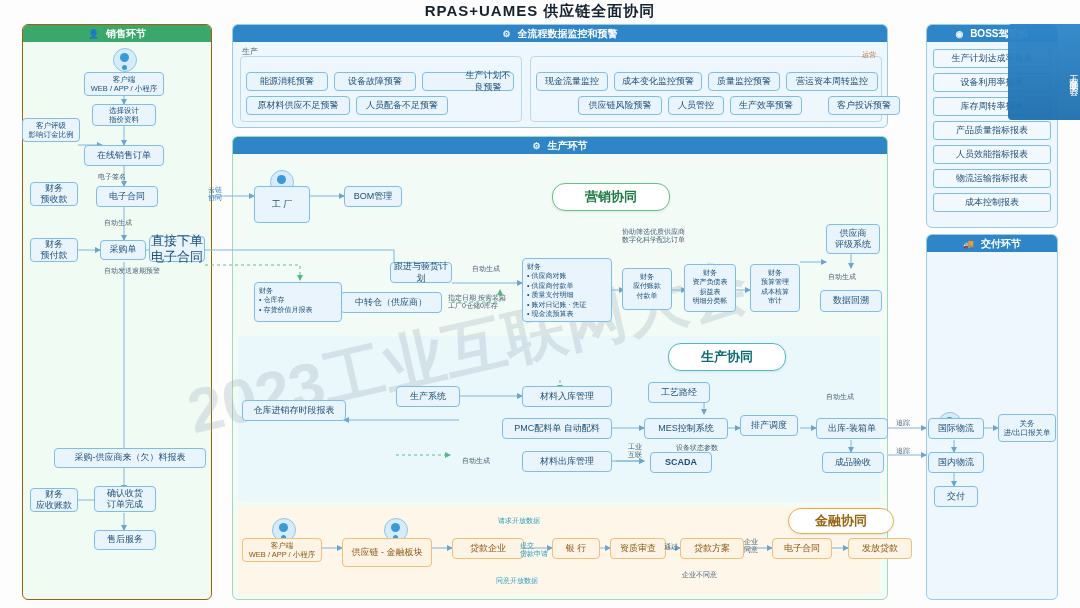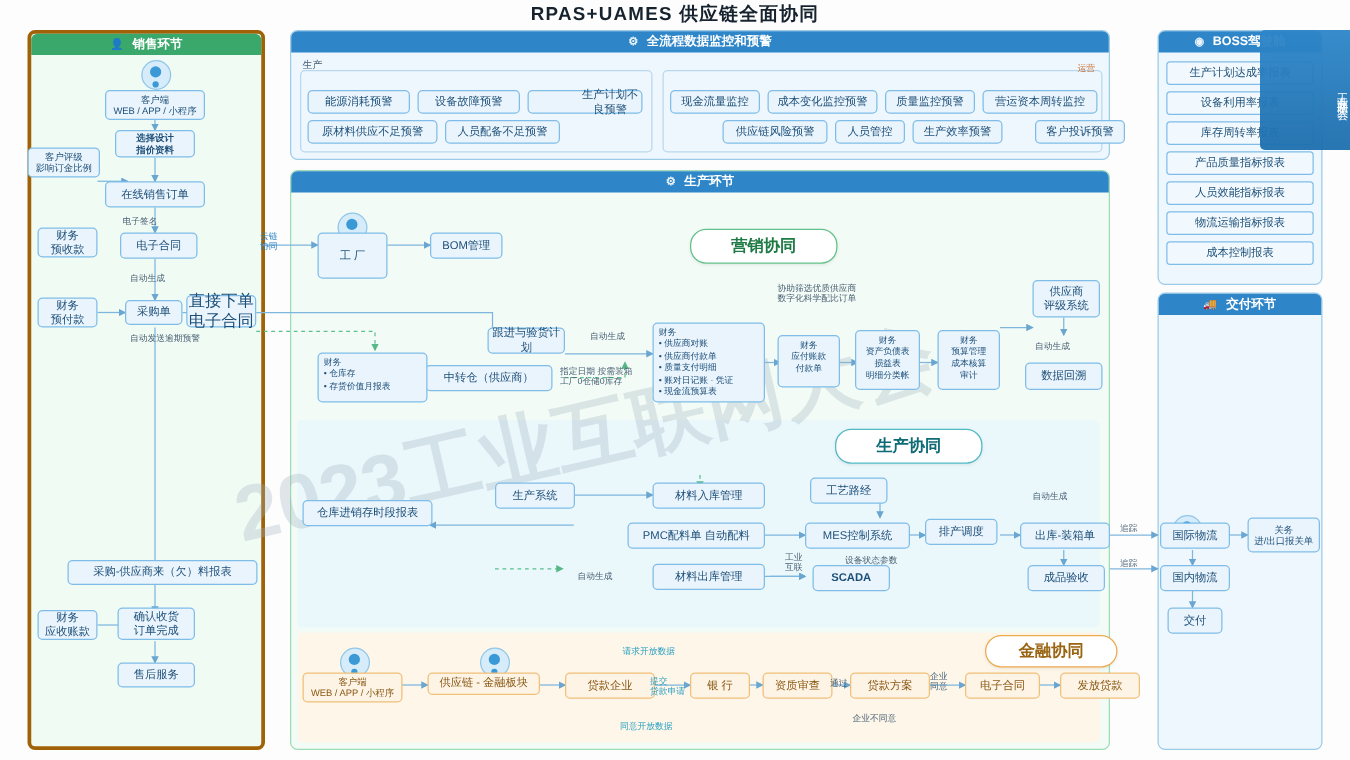--- a/index.html
+++ b/index.html
@@ -125,30 +125,30 @@
     <path d="M826,548 L848,548"></path>
   </g>
   <g stroke="#5bc08e" stroke-width="1" fill="none" stroke-dasharray="3,3" marker-end="url(#ahg)">
     <path d="M205,265 L300,265 L300,280"></path>
     <path d="M452,302 L500,302 L500,290"></path>
     <path d="M396,455 L450,455"></path>
     <path d="M560,380 L560,390"></path>
   </g>
 </svg>
 
-<div class="panel" style="left:22px;top:24px;width:190px;height:576px;background:#f0fbf4;border:3px solid #a16207;">
+<div class="panel" style="left:22px;top:24px;width:190px;height:576px;background:#f0fbf4;border:1px solid #a16207;">
   <div class="hdr" style="background:#3aa86a;">
     <span class="ic">👤</span>
     <span>销售环节</span>
   </div>
 </div>
 <div class="avatar" style="left:113px;top:48px;"></div>
 <div class="box b-blue fill-blue" style="left:84px;top:72px;width:80px;height:24px;white-space:pre-line;font-size:7.5px;">客户端
 WEB / APP / 小程序</div>
-<div class="box b-blue fill-blue" style="left:92px;top:104px;width:64px;height:22px;white-space:pre-line;font-size:7.5px;font-weight:bold;">选择设计
+<div class="box b-blue fill-blue" style="left:92px;top:104px;width:64px;height:22px;white-space:pre-line;font-size:7.5px;">选择设计
 指价资料</div>
 <div class="box b-blue fill-blue" style="left:84px;top:145px;width:80px;height:21px;">在线销售订单</div>
 <div class="box b-blue fill-blue" style="left:22px;top:118px;width:58px;height:24px;white-space:pre-line;font-size:7.5px;">客户评级
 影响订金比例</div>
 <div class="lbl" style="left:98px;top:172px;">电子签名</div>
 <div class="box b-blue fill-blue" style="left:96px;top:186px;width:62px;height:21px;">电子合同</div>
 <div class="box b-blue fill-blue" style="left:30px;top:182px;width:48px;height:24px;white-space:pre-line;">财务
 预收款</div>
 <div class="lbl lbl-b" style="left:208px;top:186px;white-space:pre-line;line-height:1.2;">云链
 协同</div>
@@ -255,21 +255,21 @@
 互联</div>
 <div class="lbl" style="left:676px;top:443px;">设备状态参数</div>
 <div class="lbl" style="left:826px;top:392px;">自动生成</div>
 <div class="lbl" style="left:896px;top:418px;">追踪</div>
 <div class="lbl" style="left:896px;top:446px;">追踪</div>
 
 <div class="avatar" style="left:272px;top:518px;"></div>
 <div class="box b-orange fill-orange" style="left:242px;top:538px;width:80px;height:24px;white-space:pre-line;font-size:7.5px;">客户端
 WEB / APP / 小程序</div>
 <div class="avatar" style="left:384px;top:518px;"></div>
-<div class="box b-orange fill-orange" style="left:342px;top:538px;width:90px;height:18px;">供应链 - 金融板块</div>
+<div class="box b-orange fill-orange" style="left:342px;top:538px;width:90px;height:29px;">供应链 - 金融板块</div>
 <div class="box b-orange fill-orange" style="left:452px;top:538px;width:72px;height:21px;">贷款企业</div>
 <div class="box b-orange fill-orange" style="left:552px;top:538px;width:48px;height:21px;">银 行</div>
 <div class="box b-orange fill-orange" style="left:610px;top:538px;width:56px;height:21px;">资质审查</div>
 <div class="box b-orange fill-orange" style="left:680px;top:538px;width:64px;height:21px;">贷款方案</div>
 <div class="box b-orange fill-orange" style="left:772px;top:538px;width:60px;height:21px;">电子合同</div>
 <div class="box b-orange fill-orange" style="left:848px;top:538px;width:64px;height:21px;">发放贷款</div>
 <div class="lbl" style="left:498px;top:516px;color:#2a9fc1;">请求开放数据</div>
 <div class="lbl" style="left:520px;top:542px;color:#2a9fc1;white-space:pre-line;line-height:1.15;">提交
 贷款申请</div>
 <div class="lbl" style="left:496px;top:576px;color:#2a9fc1;">同意开放数据</div>

